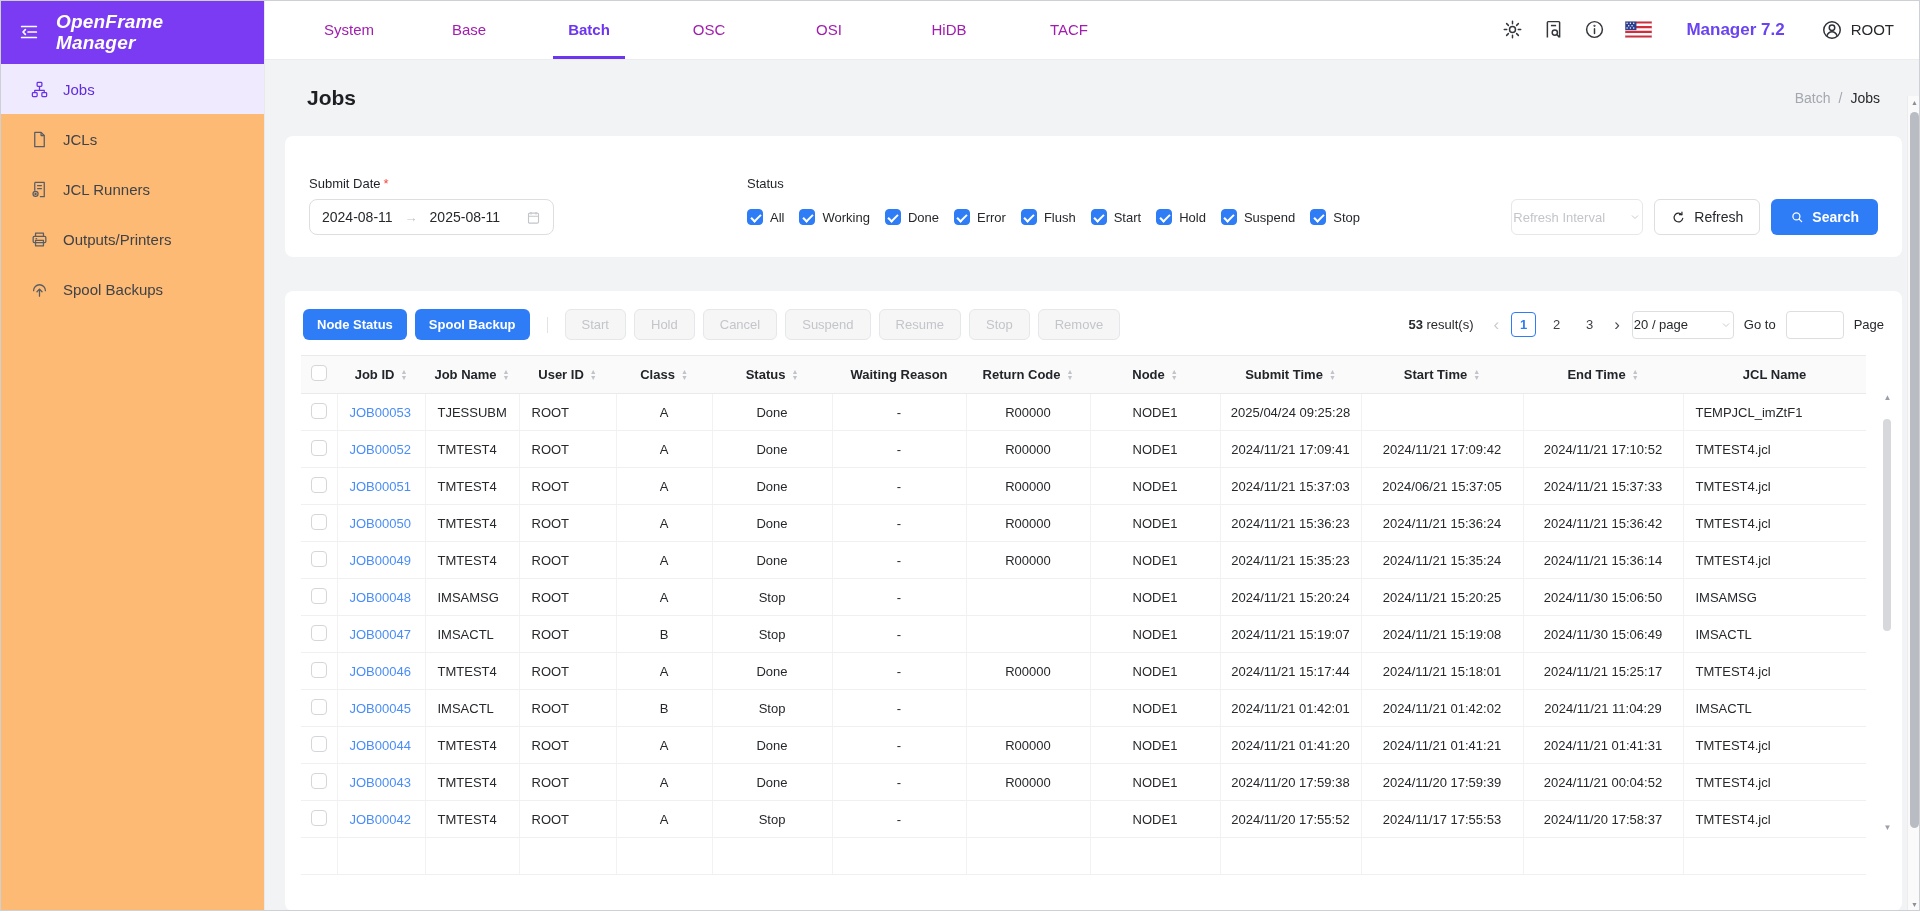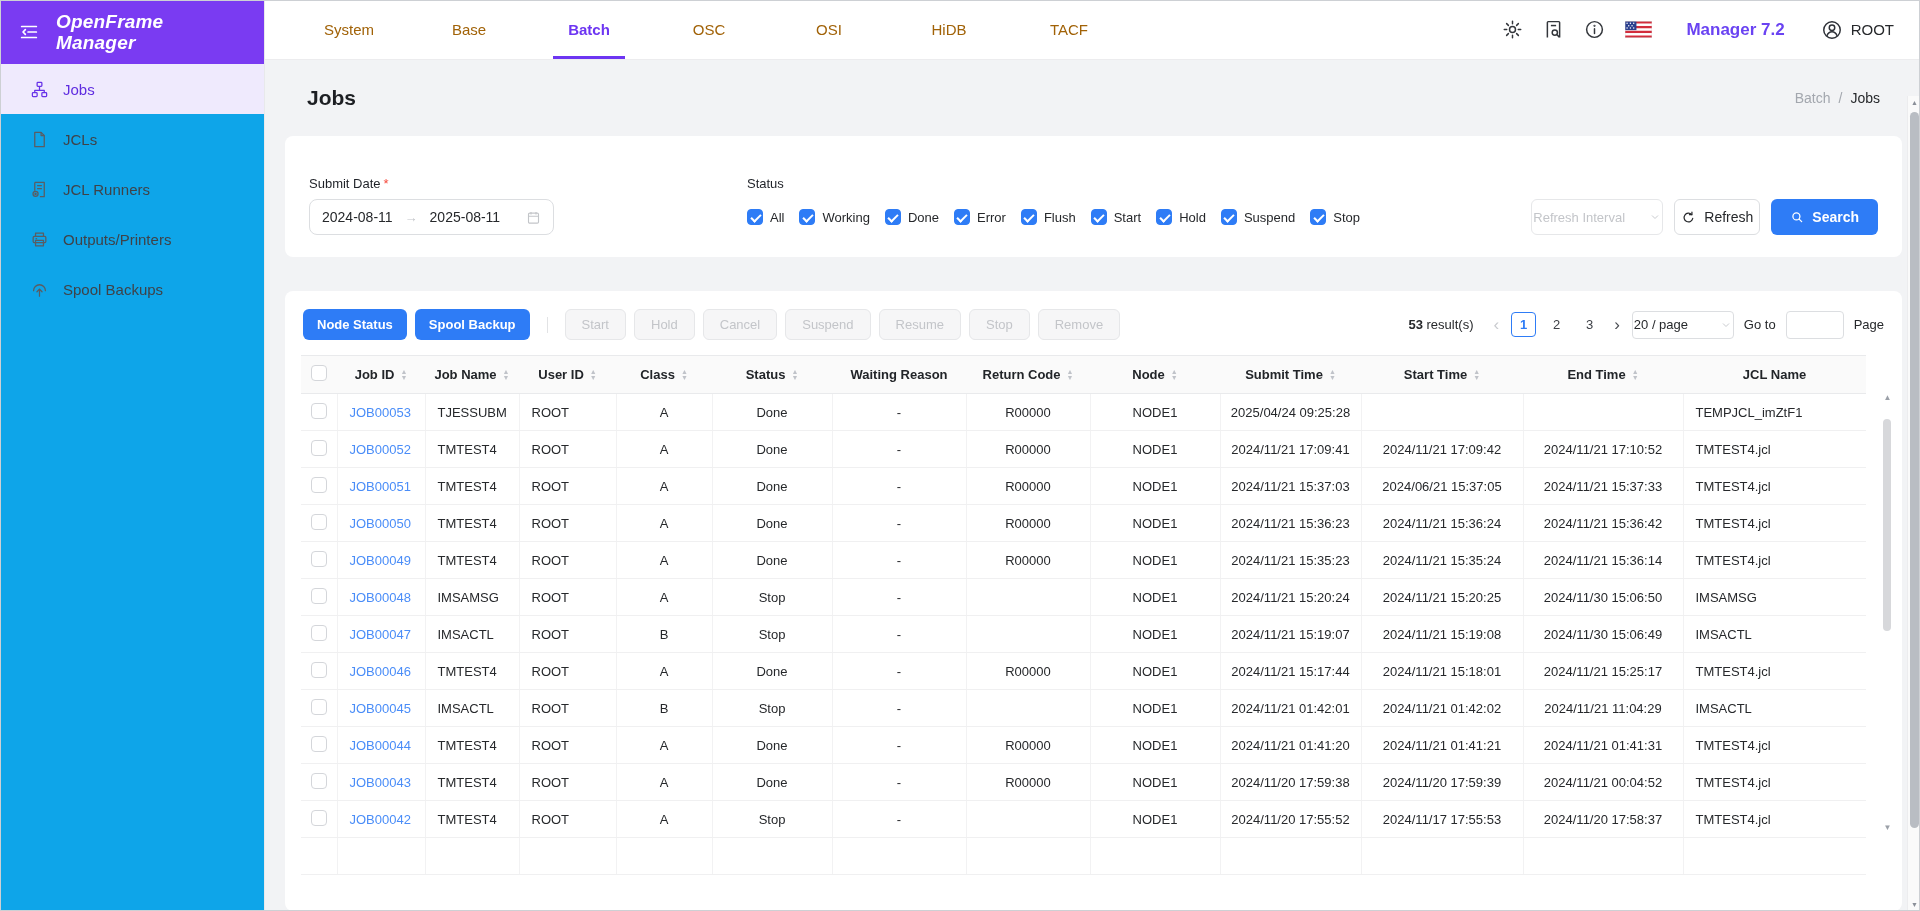--- a/index.html
+++ b/index.html
@@ -2,35 +2,35 @@
 <html><head>
 <meta charset="utf-8">
 <style>
   * { margin:0; padding:0; box-sizing:border-box; }
   html,body { width:1920px; height:911px; overflow:hidden; background:#f2f3f5;
     font-family:"Liberation Sans", sans-serif; color:#26282b; }
   body::after { content:''; position:fixed; inset:0; border:1px solid #cdd0d4; pointer-events:none; z-index:99; }
   .app { display:flex; width:1920px; height:911px; }
 
   
-  .sidebar { width:265px; background:#0ea5e9; border-right:1px solid #e8e9eb; flex:0 0 265px; }
+  .sidebar { width:265px; background:#fdba74; border-right:1px solid #e8e9eb; flex:0 0 265px; }
   .logo { height:64px; background:#7a3bf2; display:flex; align-items:center; padding:0 18px; gap:16px; }
   .logo .icon svg { width:22px; height:22px; display:block; }
   .logo-title { color:#fff; font-style:italic; font-weight:bold; font-size:19px; line-height:1.12; letter-spacing:.2px; }
   .side-item { height:50px; display:flex; align-items:center; gap:14px; padding:0 0 0 30px; font-size:15px; color:#3f4248; cursor:pointer; }
   .side-item.active { background:#efeafd; color:#5f2ce0; }
   .side-icon svg { width:19px; height:19px; display:block; }
   .side-item .side-icon { color:#5a5d63; }
   .side-item.active .side-icon { color:#6732e8; }
 
   
   .main { flex:1; display:flex; flex-direction:column; position:relative; min-width:0; }
   .topbar { height:64px; background:#fff; border-bottom:1px solid #ececee; display:flex; align-items:center; padding:0 26px 0 24px; }
   .tabs { display:flex; height:100%; }
-  .tab { width:120px; display:flex; align-items:center; justify-content:center; font-size:15px; color:#a16207; cursor:pointer; position:relative; }
+  .tab { width:120px; display:flex; align-items:center; justify-content:center; font-size:15px; color:#a21caf; cursor:pointer; position:relative; }
   .tab.active { color:#6d35f2; font-weight:bold; }
   .tab.active::after { content:''; position:absolute; bottom:0; left:24px; right:24px; height:3px; background:#6d35f2; }
   .topbar-right { margin-left:auto; display:flex; align-items:center; gap:20px; }
   .hdr-icon { color:#33363b; cursor:pointer; }
   .hdr-icon svg { width:21px; height:21px; display:block; }
   .hdr-icon.flag svg { width:27px; height:17px; }
   .version { color:#6a43f2; font-weight:bold; font-size:17px; margin-left:14px; }
   .user-chip { display:flex; align-items:center; gap:8px; font-size:15px; color:#26282b; margin-left:16px; cursor:pointer; }
   .user-chip svg { width:22px; height:22px; display:block; color:#2e3138; }
 
@@ -56,21 +56,21 @@
   .status-row { height:36px; display:flex; align-items:center; gap:15px; }
   .cb-group { display:flex; align-items:center; gap:7px; cursor:pointer; }
   .cb { width:16px; height:16px; border:1.5px solid #d4d6da; border-radius:4px; background:#fff; display:inline-block; position:relative; flex:0 0 16px; }
   .cb.checked { background:#2e7cf6; border-color:#2e7cf6; }
   .cb.checked::after { content:''; position:absolute; left:4.5px; top:1.5px; width:4px; height:8px; border:solid #fff; border-width:0 2px 2px 0; transform:rotate(45deg); }
   .cb-label { font-size:13px; color:#26282b; }
   .filter-actions { margin-left:auto; display:flex; align-items:center; gap:11px; }
   .select-box { height:36px; border:1px solid #e6e7e9; border-radius:6px; display:flex; align-items:center; justify-content:space-between; padding:0 1px; font-size:13px; cursor:pointer; background:#fff; }
   .select-box.disabled { color:#c3c5c9; cursor:default; }
   .chev svg { width:12px; height:12px; display:block; color:#c9cbcf; }
-  .btn-outline { height:36px; border:1px solid #dcdee1; border-radius:6px; background:#fff; font-size:14px; color:#26282b; display:flex; gap:8px; align-items:center; padding:0 6px; cursor:pointer; font-family:inherit; }
+  .btn-outline { height:36px; border:1px solid #dcdee1; border-radius:6px; background:#fff; font-size:14px; color:#26282b; display:flex; gap:8px; align-items:center; padding:0 16px; cursor:pointer; font-family:inherit; }
   .btn-outline svg { width:15px; height:15px; color:#26282b; }
   .btn-search { height:36px; background:#2e7cf6; border:none; color:#fff; border-radius:6px; font-size:14px; font-weight:bold; display:flex; gap:8px; align-items:center; padding:0 19px; cursor:pointer; font-family:inherit; }
   .btn-search svg { width:14px; height:14px; }
 
   
   .table-card { margin-top:34px; padding:18px 16px 0; height:620px; position:relative; }
   .table-toolbar { display:flex; align-items:center; gap:8px; padding:0 2px 15px; }
   .btn { height:31px; border-radius:6px; font-size:13px; padding:0 14px; border:none; font-family:inherit; cursor:pointer; }
   .btn-primary { background:#2e7cf6; color:#fff; font-weight:bold; }
   .btn-disabled { background:#f6f6f7; color:#c3c5c9; border:1px solid #e6e7e9; cursor:default; padding:0 16px; }

